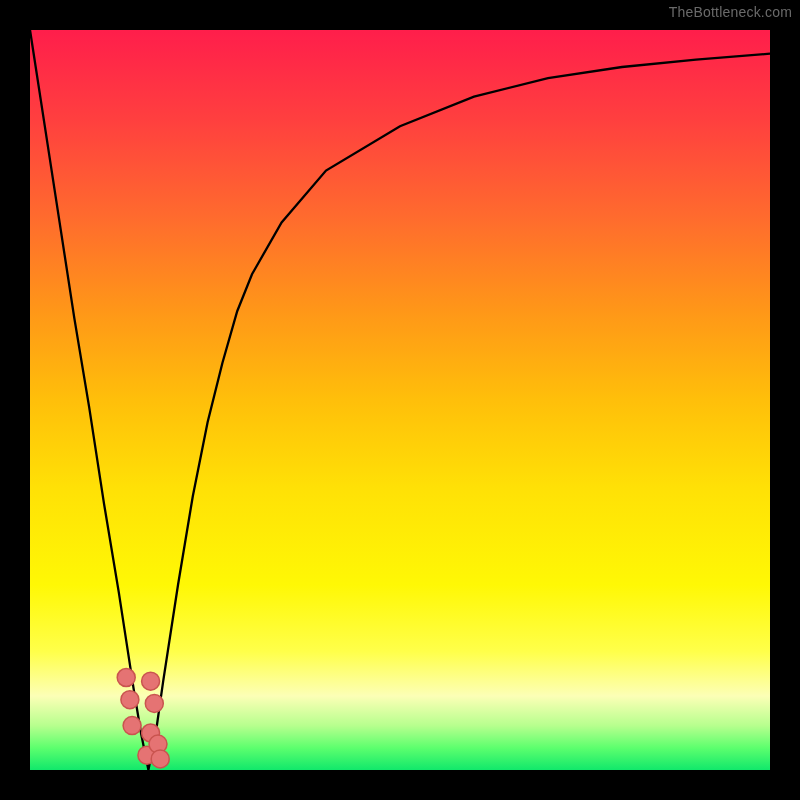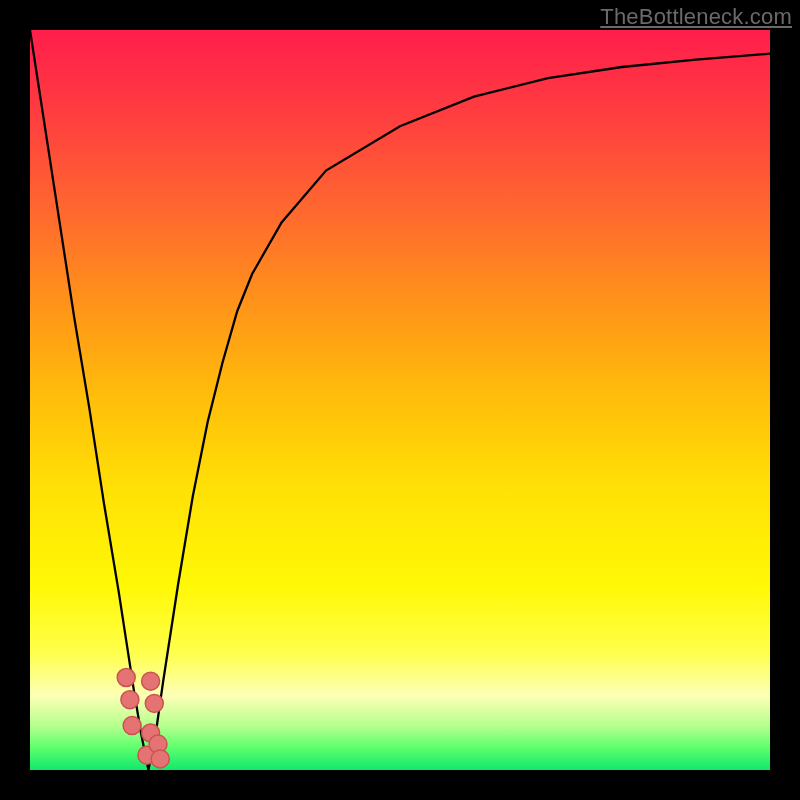--- a/index.html
+++ b/index.html
@@ -44,25 +44,24 @@
     top: 0;
     width: 740px;
     height: 740px;
     overflow: visible;
   }
   .watermark {
     position: absolute;
     top: 4px;
     right: 8px;
     color: #6a6a6a;
-    font-size: 22px;
+    font-size: 14px;
     font-weight: 500;
     letter-spacing: 0.2px;
     user-select: none;
-    text-decoration: underline;
   }
   .pt {
     fill: #e57373;
     stroke: #c9544f;
     stroke-width: 1.5;
   }
 </style>
 </head>
 <body>
 

